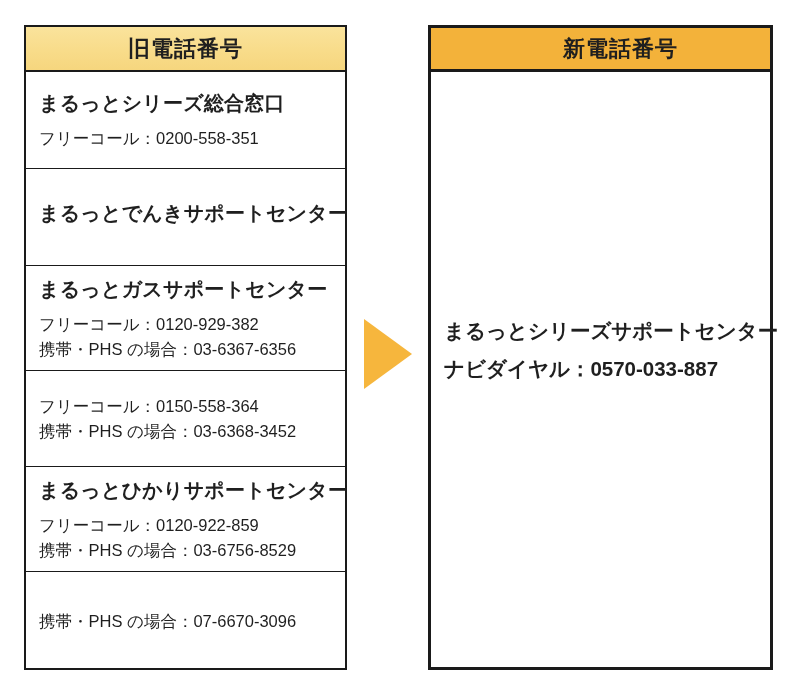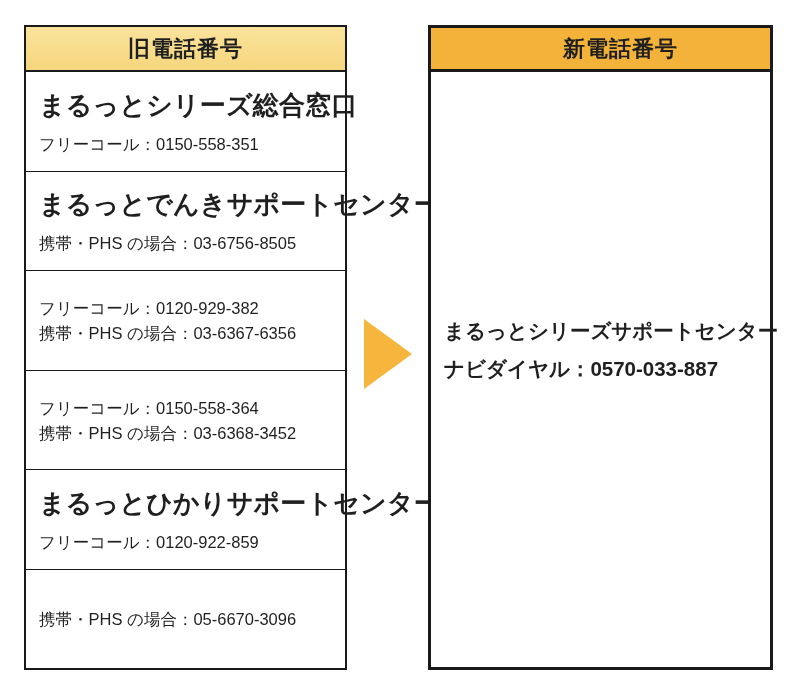--- a/index.html
+++ b/index.html
@@ -34,21 +34,21 @@
     font-size: 22px; font-weight: bold; letter-spacing: 1px;
   }
   .old-section {
     flex: 1 1 0;
     padding: 10px 13px 8px 13px;
     border-bottom: 1.5px solid var(--border-color);
     display: flex; flex-direction: column; justify-content: center;
   }
   .old-section:last-child { border-bottom: none; }
   .old-section .ttl {
-    font-size: 26px; font-weight: bold; margin-bottom: 9px;
+    font-size: 20px; font-weight: bold; margin-bottom: 9px;
     letter-spacing: 0.2px; white-space: nowrap;
   }
   .old-section .ln {
     font-size: 16.5px; line-height: 25px; white-space: nowrap;
   }
 
   
   .arrow {
     position: absolute; left: 364px; top: 319px;
     width: 0; height: 0;
@@ -84,45 +84,46 @@
 </head>
 <body>
 
 <div class="canvas">
 
   <div class="old-table">
     <div class="hdr">旧電話番号</div>
 
     <div class="old-section">
       <div class="ttl">まるっとシリーズ総合窓口</div>
-      <div class="ln">フリーコール：0150-558-351</div>
+      <div class="ln">フリーコール：0200-558-351</div>
     </div>
 
     <div class="old-section">
       <div class="ttl">まるっとでんきサポートセンター</div>
-      <div class="ln">携帯・PHS の場合：03-6756-8505</div>
     </div>
 
     <div class="old-section">
+      <div class="ttl">まるっとガスサポートセンター</div>
       <div class="ln">フリーコール：0120-929-382</div>
       <div class="ln">携帯・PHS の場合：03-6367-6356</div>
     </div>
 
     <div class="old-section">
       <div class="ln">フリーコール：0150-558-364</div>
       <div class="ln">携帯・PHS の場合：03-6368-3452</div>
     </div>
 
     <div class="old-section">
       <div class="ttl">まるっとひかりサポートセンター</div>
       <div class="ln">フリーコール：0120-922-859</div>
+      <div class="ln">携帯・PHS の場合：03-6756-8529</div>
     </div>
 
     <div class="old-section">
-      <div class="ln">携帯・PHS の場合：05-6670-3096</div>
+      <div class="ln">携帯・PHS の場合：07-6670-3096</div>
     </div>
   </div>
 
   <div class="arrow"></div>
 
   <div class="new-table">
     <div class="hdr">新電話番号</div>
     <div class="body">
       <div class="ln">まるっとシリーズサポートセンター</div>
       <div class="ln">ナビダイヤル：0570-033-887</div>

